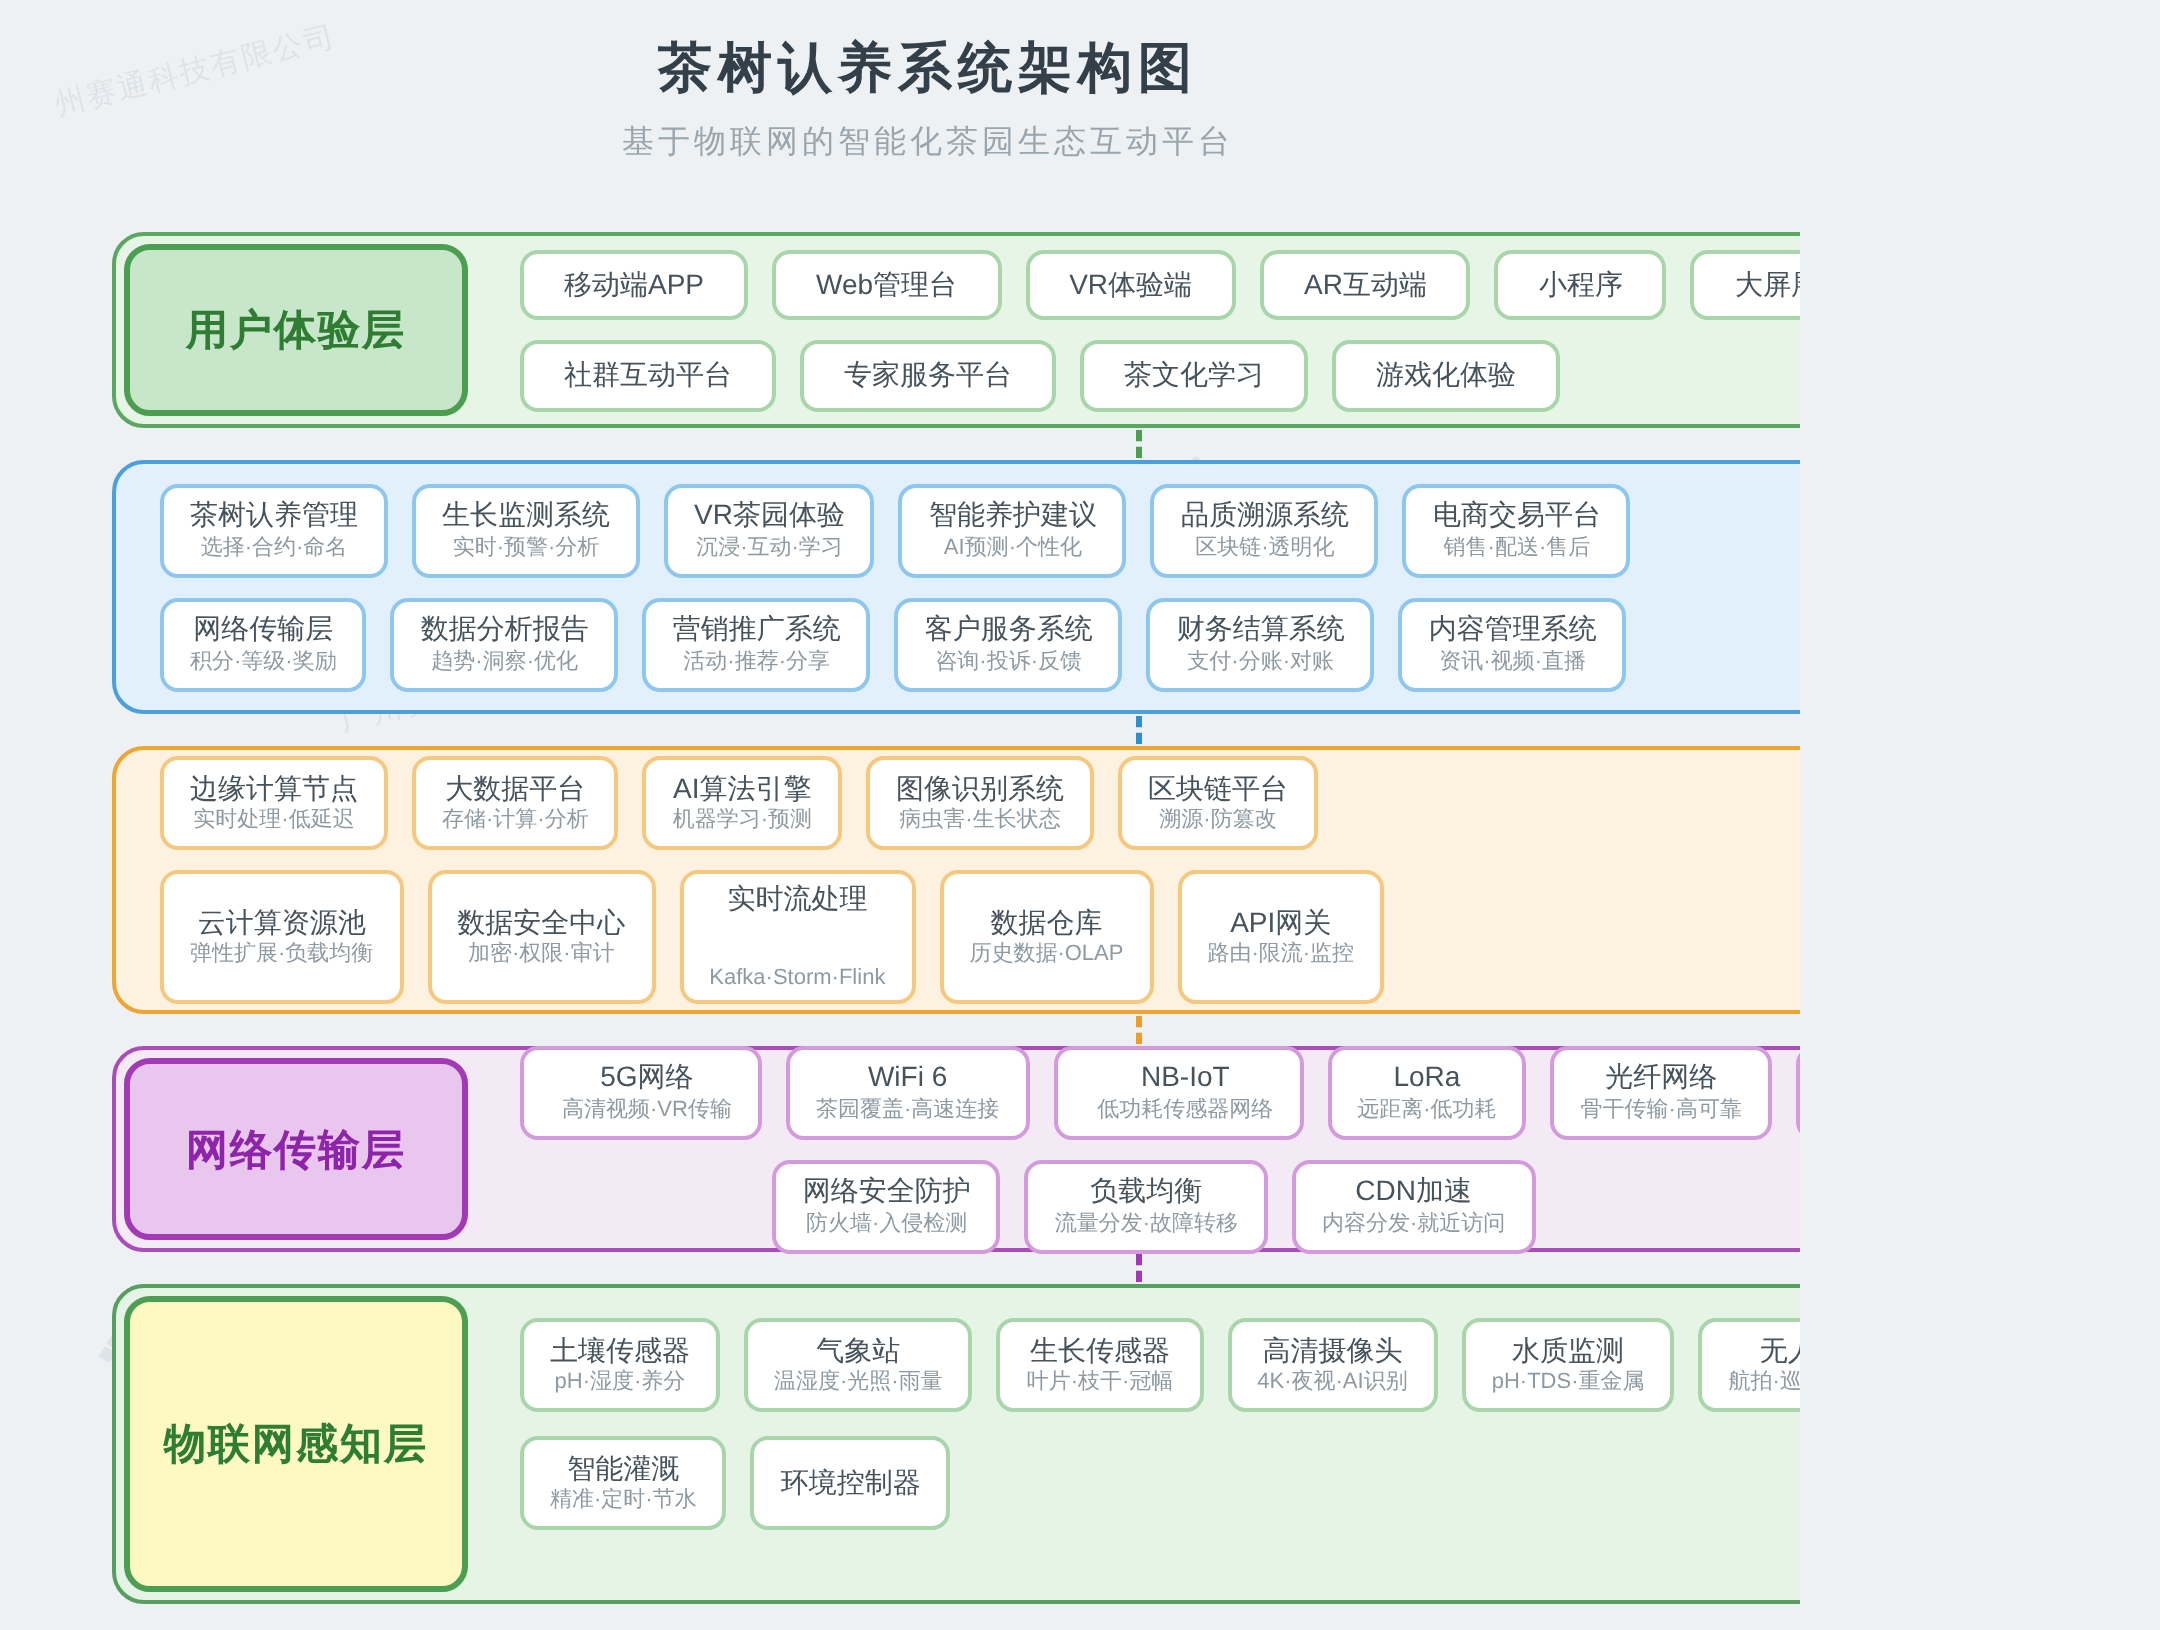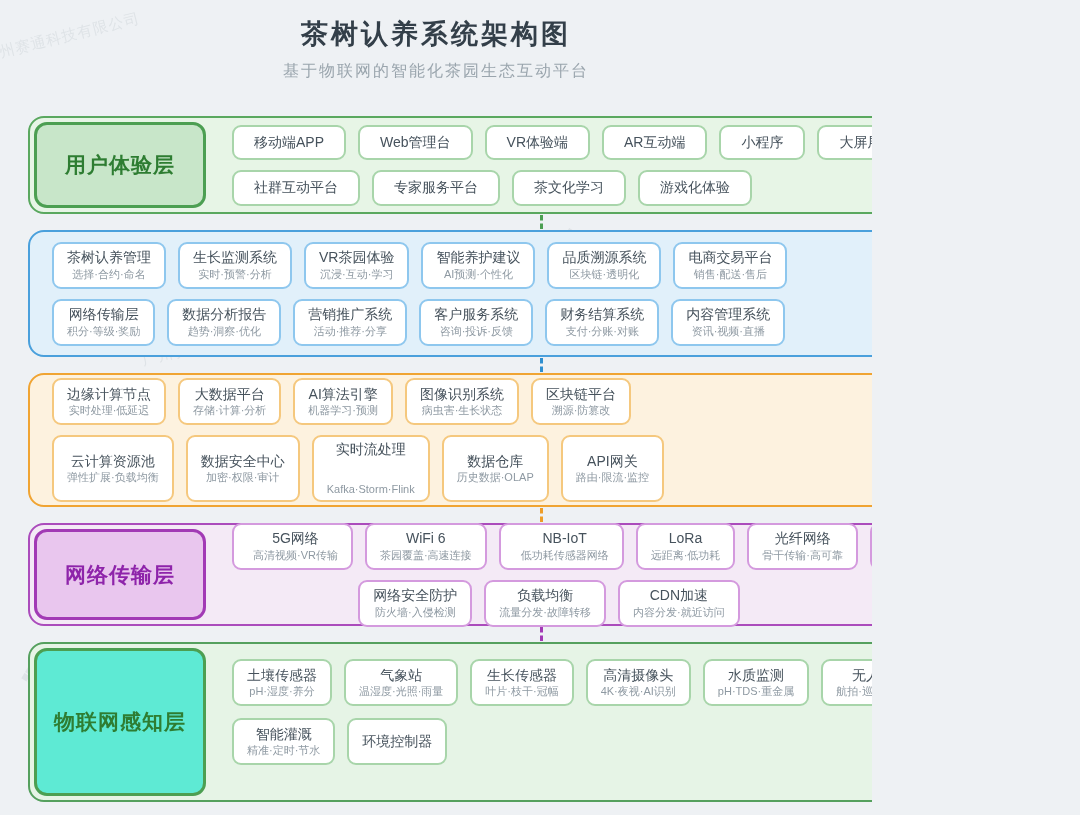--- a/index.html
+++ b/index.html
@@ -1,17 +1,17 @@
 <!DOCTYPE html>
 <html><head>
 <meta charset="utf-8">
 <style>
   html,body{margin:0;padding:0;}
   body{background:#eef1f4;font-family:"Liberation Sans","DejaVu Sans",sans-serif;}
-  .page{position:relative;width:872px;height:815px;background:#eef1f4;overflow:hidden;}
+  .page{position:relative;width:872px;height:815px;background:#eef1f4;overflow:hidden;margin-left:28px;}
 
   .header{position:absolute;top:16px;left:0;width:100%;text-align:center;z-index:2;}
   .title{font-size:27px;font-weight:bold;color:#333f49;letter-spacing:3px;}
   .subtitle{margin-top:9px;font-size:16px;color:#9aa5ad;letter-spacing:2px;}
 
   #layers{position:absolute;left:28px;top:116px;width:1024px;display:flex;flex-direction:column;z-index:2;}
   .band{display:flex;border:2px solid;border-radius:16px;box-sizing:border-box;}
   .band-0{height:98px}
   .band-1{height:127px}
   .band-2{height:134px}
@@ -247,21 +247,21 @@
               <div class="t">CDN加速</div>
               <div class="s">内容分发·就近访问</div>
             </div>
           </div>
         </div>
       </div>
       <div class="gap">
         <span class="dash" style="border-color: rgb(162, 58, 181);"></span>
       </div>
       <div class="band band-4" style="background: rgb(230, 244, 230); border-color: rgb(85, 160, 94);">
-        <div class="layer-label" style="background: #5eead4; border-color: rgb(76, 159, 82); color: rgb(46, 125, 50);">物联网感知层</div>
+        <div class="layer-label" style="background: #fef9c3; border-color: rgb(76, 159, 82); color: rgb(46, 125, 50);">物联网感知层</div>
         <div class="content">
           <div class="row">
             <div class="card" style="border-color: rgb(168, 213, 170);">
               <div class="t">土壤传感器</div>
               <div class="s">pH·湿度·养分</div>
             </div>
             <div class="card" style="border-color: rgb(168, 213, 170);">
               <div class="t">气象站</div>
               <div class="s">温湿度·光照·雨量</div>
             </div>

